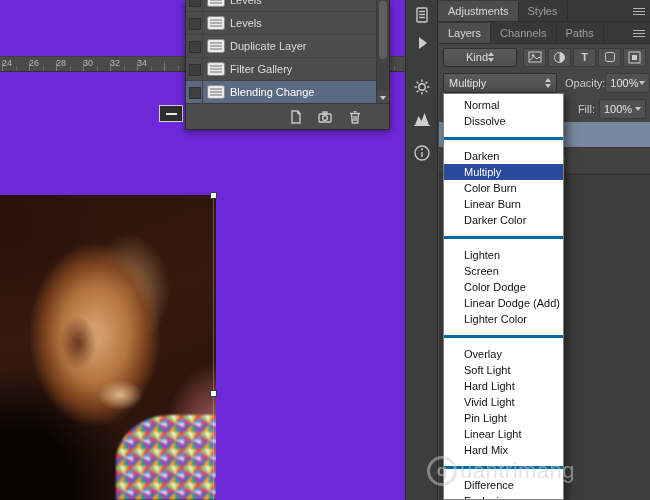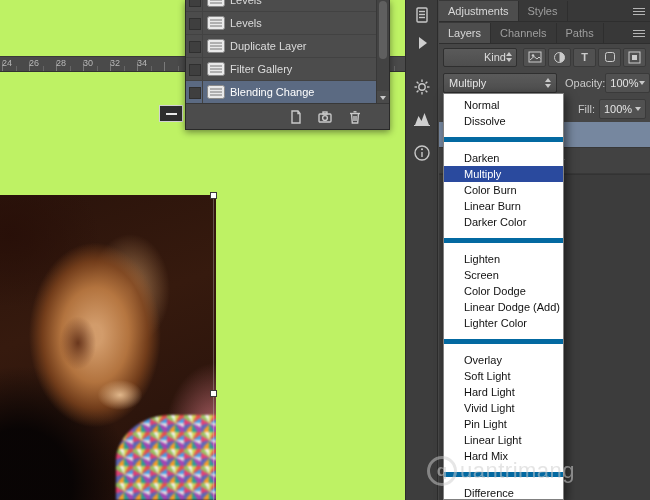--- a/index.html
+++ b/index.html
@@ -1,21 +1,21 @@
 <!DOCTYPE html>
 <html style="--menu-sel: #2a4a9e; --layer-sel: #76879f; --hist-sel: #5b6a82;"><head>
 <meta charset="utf-8">
 <style>
   * { margin:0; padding:0; box-sizing:border-box; }
   html,body { width:650px; height:500px; overflow:hidden; }
   body { font-family:"Liberation Sans", sans-serif; background:#474747; }
   #app { position:relative; width:650px; height:500px; background:#474747; overflow:hidden; }
 
   
-  #canvas-area { position:absolute; left:0; top:0; width:405px; height:500px; background:#bef264; }
+  #canvas-area { position:absolute; left:0; top:0; width:405px; height:500px; background:#6d28d9; }
   #ruler { position:absolute; left:0; top:56px; width:405px; height:16px; background:#4a4a4a;
     border-top:1px solid #3a3a3a; border-bottom:1px solid #323232;
     background-image:
       repeating-linear-gradient(to right, #7a7a7a 0 1px, transparent 1px 27px),
       repeating-linear-gradient(to right, #666 0 1px, transparent 1px 13.5px);
     background-size:100% 9px, 100% 5px;
     background-position:2px bottom, 2px bottom; background-repeat:repeat-x; }
   .ruler-num { position:absolute; top:1px; font-size:9px; color:#b8b8b8; }
 
   #doc-image { position:absolute; left:0; top:195px; width:216px; height:305px;
@@ -80,21 +80,21 @@
   .tabbar { height:22px; background:#383838; border-bottom:1px solid #2e2e2e; position:relative; }
   .tabs { display:flex; align-items:flex-end; height:100%; }
   .tab { height:20px; line-height:20px; padding:0 9px; font-size:11px; color:#9e9e9e; background:#383838;
     border-right:1px solid #2e2e2e; white-space:nowrap; }
   .tab.active { background:#4d4d4d; color:#d8d8d8; }
   .panel-menu { position:absolute; right:5px; top:8px; width:12px; height:7px;
     background:repeating-linear-gradient(#b5b5b5 0 1px, transparent 1px 3px); }
 
   #kind-row { height:26px; display:flex; align-items:center; padding:0 4px; }
   .kind-select { width:74px; height:19px; background:linear-gradient(#5a5a5a,#4e4e4e); border:1px solid #2f2f2f;
-    border-radius:2px; display:flex; align-items:center; justify-content:flex-end; padding:0 4px;
+    border-radius:2px; display:flex; align-items:center; justify-content:center; padding:0 4px;
     font-size:11px; color:#ddd; }
   #filter-buttons { display:flex; margin-left:4px; }
   .filter-btn { width:23px; height:19px; margin-left:2px; background:#515151; border:1px solid #3a3a3a;
     border-radius:2px; display:flex; align-items:center; justify-content:center; color:#ccc; font-size:11px; font-weight:bold; }
 
   #blend-row { height:26px; display:flex; align-items:center; padding:0 4px; }
   .blend-select { width:114px; height:20px; background:linear-gradient(#5a5a5a,#4e4e4e); border:1px solid #2f2f2f;
     border-radius:2px; display:flex; align-items:center; justify-content:space-between; padding:0 5px;
     font-size:11px; color:#e4e4e4; flex:0 0 auto; }
   .ctl-label { font-size:11px; color:#c9c9c9; margin-left:8px; white-space:nowrap; }
@@ -111,21 +111,21 @@
 
   .updown { display:flex; flex-direction:column; align-items:center; }
   .arr-up { display:block; width:0; height:0; border-left:3px solid transparent; border-right:3px solid transparent;
     border-bottom:4px solid #c9c9c9; margin-bottom:2px; }
   .arr-down { display:block; width:0; height:0; border-left:3px solid transparent; border-right:3px solid transparent;
     border-top:4px solid #c9c9c9; }
 
   
   #blend-menu { position:absolute; left:443px; top:93px; width:121px; height:407px; background:#fff;
     border:1px solid #808080; box-shadow:3px 3px 9px rgba(0,0,0,0.5); z-index:50; overflow:hidden; padding-top:3px; }
-  .menu-group + .menu-group { border-top:5px solid #0369a1; margin-top:8px; padding-top:8px; }
+  .menu-group + .menu-group { border-top:3px solid #0369a1; margin-top:8px; padding-top:8px; }
   .menu-item { height:16px; line-height:16px; font-size:11px; color:#111; padding-left:20px; white-space:nowrap; }
   .menu-item.sel { background:var(--menu-sel, #2a4a9e); color:#fff; }
 
   
   #watermark { position:absolute; left:427px; top:456px; display:flex; align-items:center; gap:3px;
     z-index:60; color:rgba(205,205,205,0.55); }
   .wm-logo { width:30px; height:30px; border:3px solid rgba(205,205,205,0.5); border-radius:50%;
     display:flex; align-items:center; justify-content:center; font-size:17px; font-weight:bold; flex:0 0 auto; }
   .wm-text { font-size:22px; letter-spacing:0.5px; white-space:nowrap; }
 </style>

